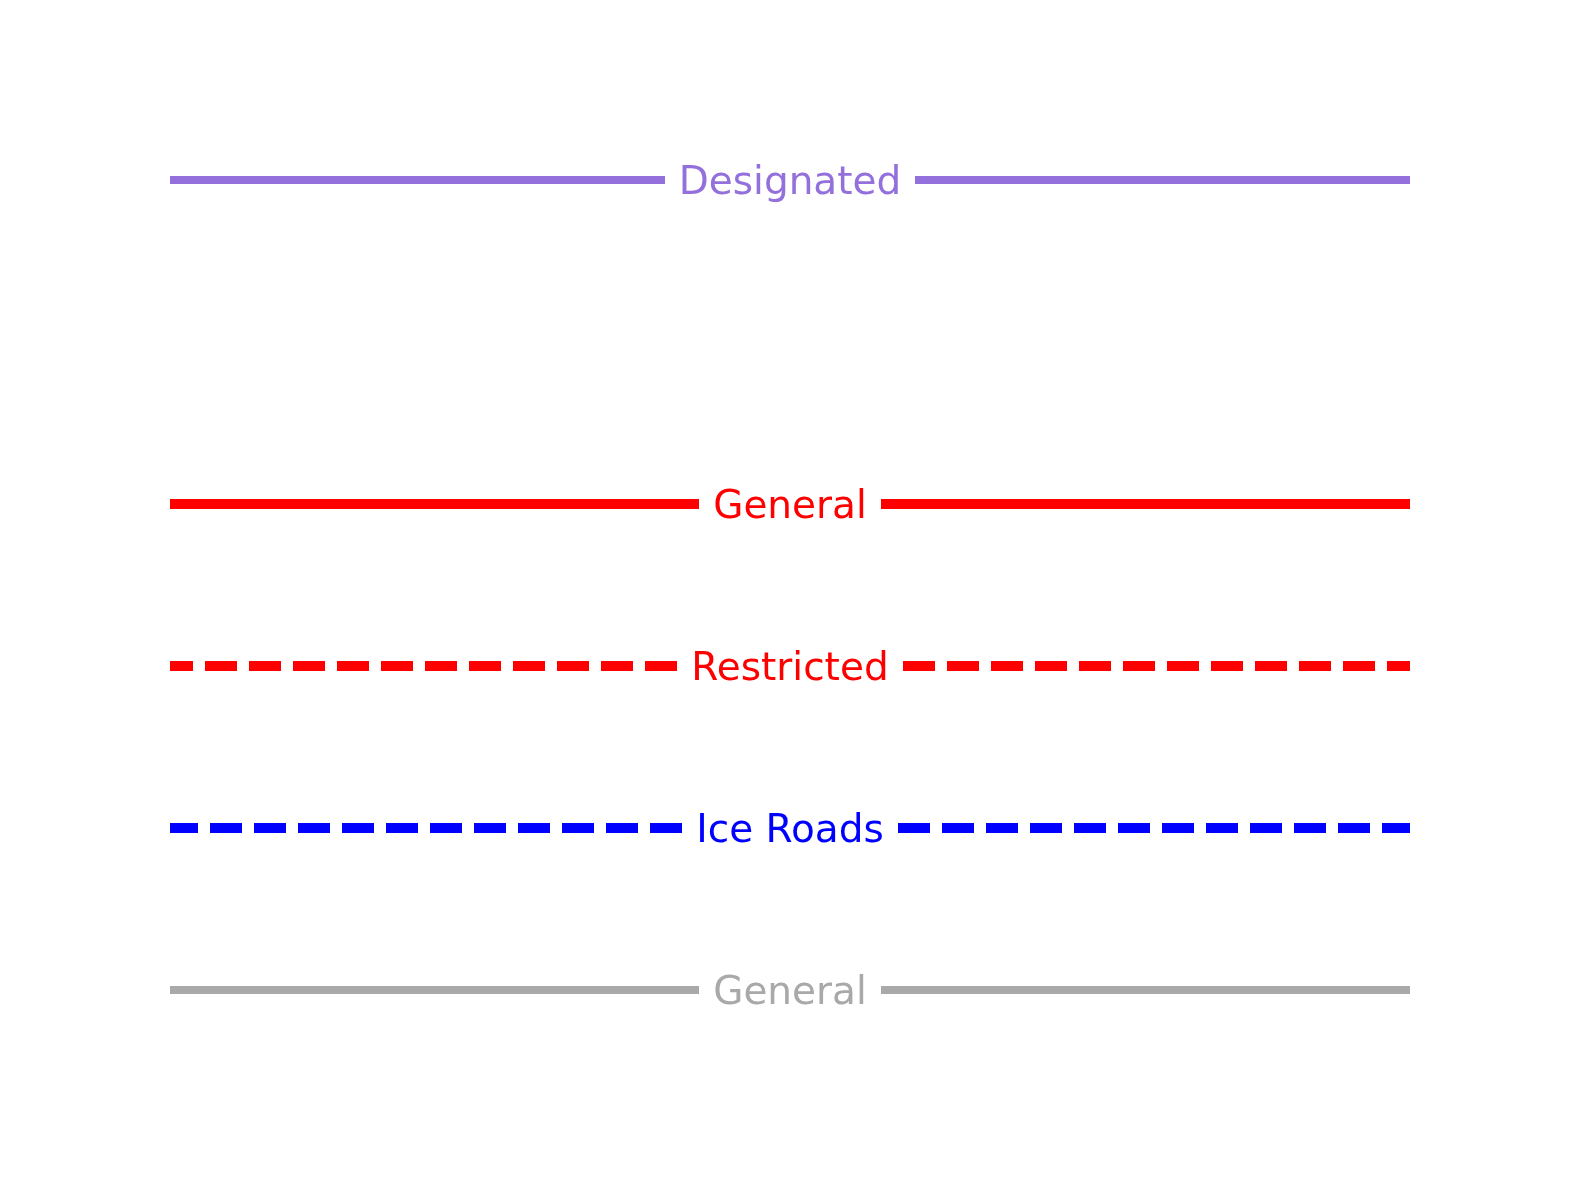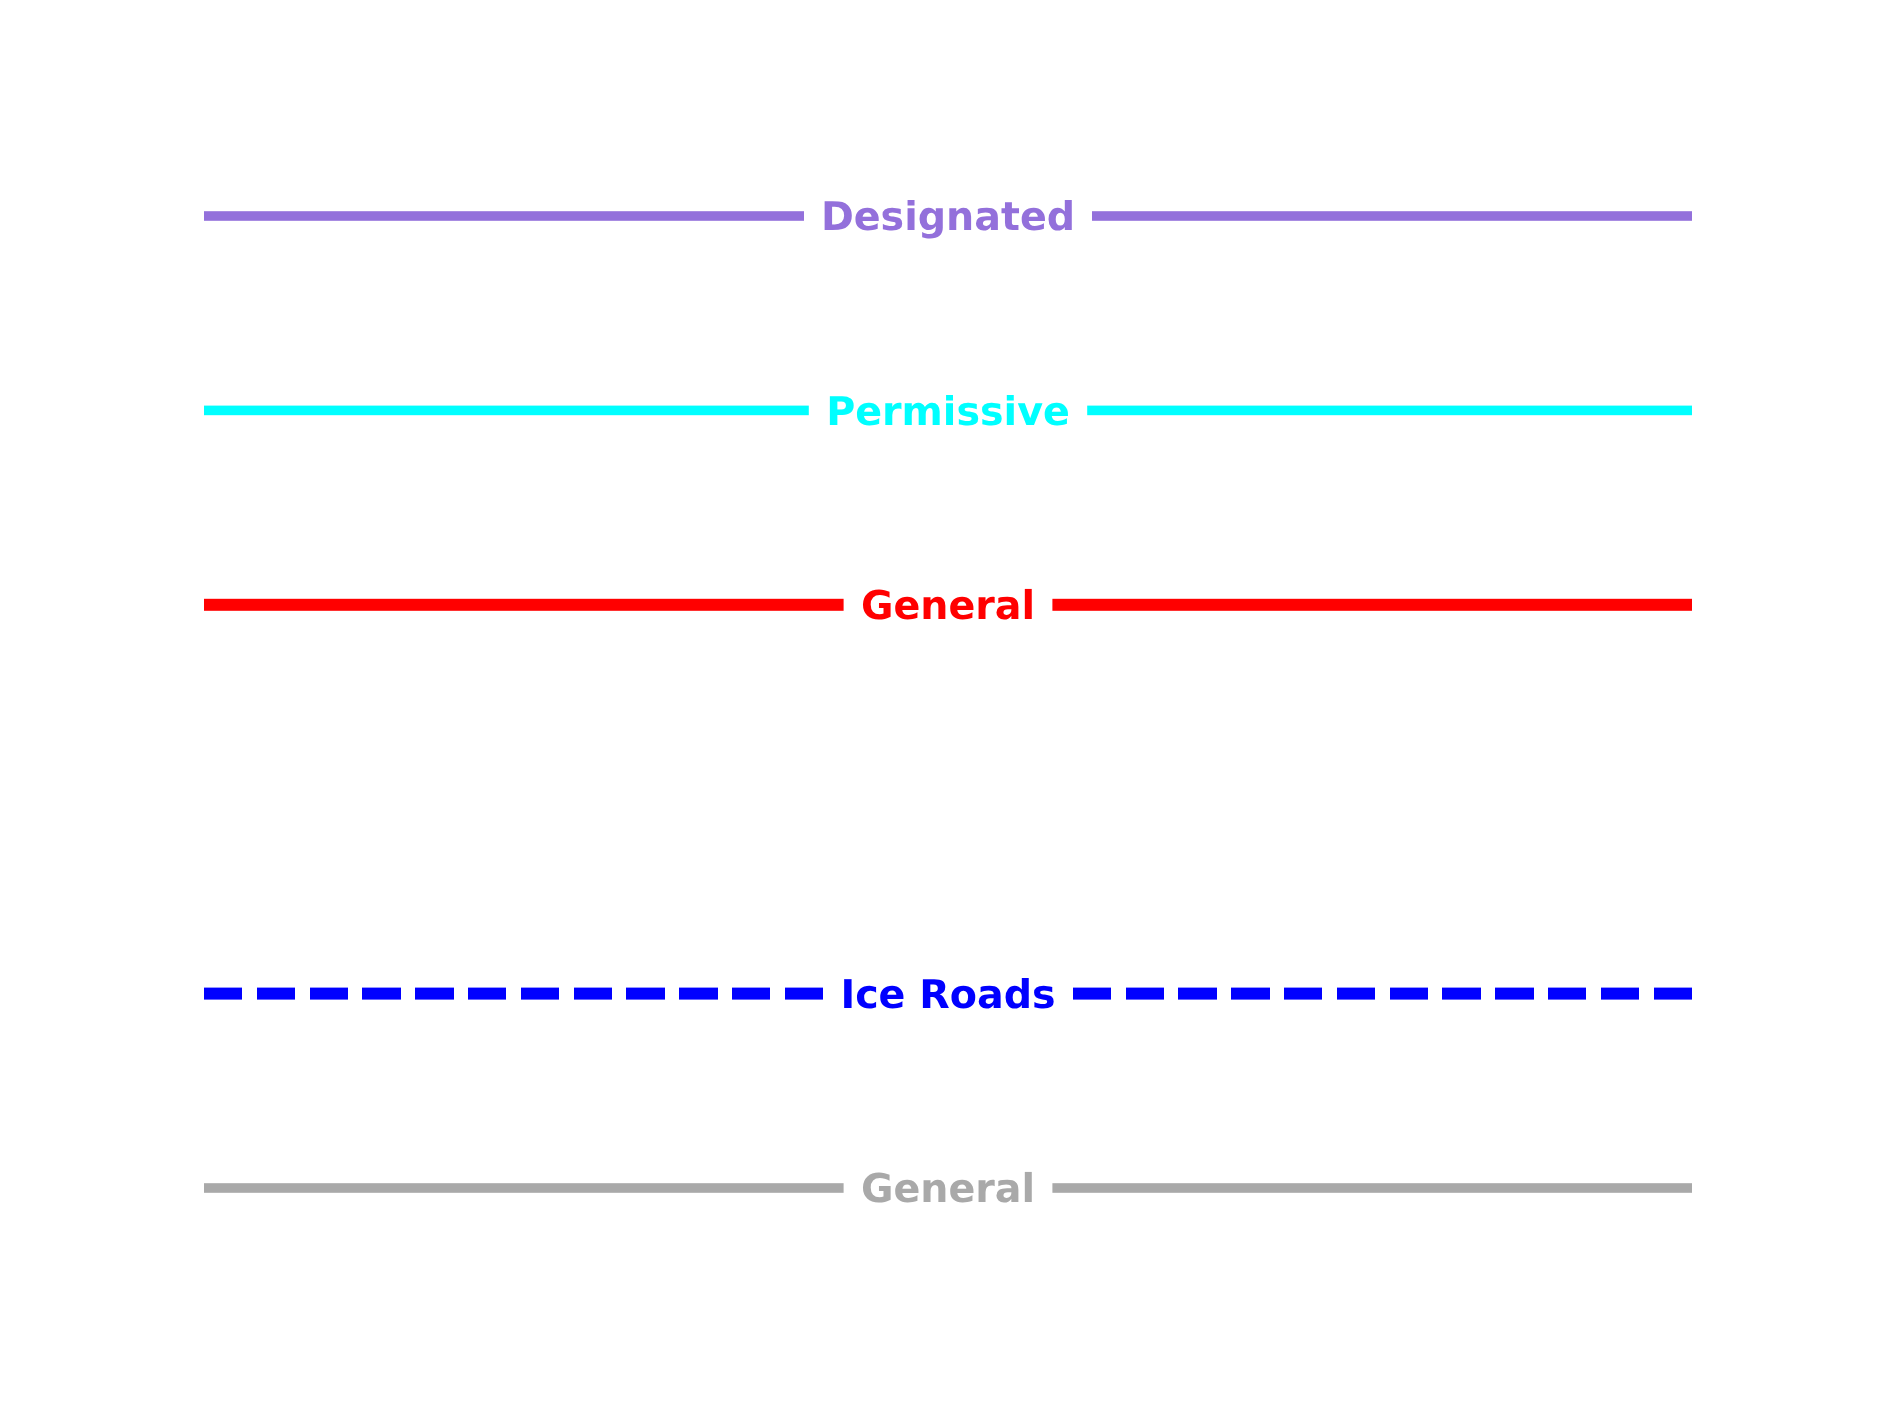--- a/index.html
+++ b/index.html
@@ -45,49 +45,49 @@
       transparent 32px, transparent 44px);
   }
   .line.dashed.right {
     background: repeating-linear-gradient(90deg,
       var(--line-color) 0px, var(--line-color) 32px,
       transparent 32px, transparent 44px);
   }
   .label {
     flex: 0 0 auto;
     padding: 0 14px;
-    font-size: 33px;
-    font-weight: bold;
+    font-size: 39px;
+    font-weight: normal;
     line-height: 1;
     white-space: nowrap;
   }
 </style>
 </head>
 <body>
 
 <div id="canvas">
 
   <div class="row row-0" style="--line-color: #9370DB;">
     <div class="line solid thin left"></div>
     <div class="label">Designated</div>
     <div class="line solid thin right"></div>
   </div>
 
-  <div class="row row-1" style="--line-color: #00FFFF;">
-    <div class="line solid thin left"></div>
-    <div class="label">Permissive</div>
-    <div class="line solid thin right"></div>
-  </div>
 
   <div class="row row-2" style="--line-color: #FF0000;">
     <div class="line solid thick left"></div>
     <div class="label">General</div>
     <div class="line solid thick right"></div>
   </div>
 
+  <div class="row row-3" style="--line-color: #FF0000;">
+    <div class="line dashed thick left"></div>
+    <div class="label">Restricted</div>
+    <div class="line dashed thick right"></div>
+  </div>
 
   <div class="row row-5" style="--line-color: #A9A9A9;">
     <div class="line solid thin left"></div>
     <div class="label">General</div>
     <div class="line solid thin right"></div>
   </div>
 
   <div class="row row-4" style="--line-color: #0000FF;">
     <div class="line dashed thick left"></div>
     <div class="label">Ice Roads</div>

